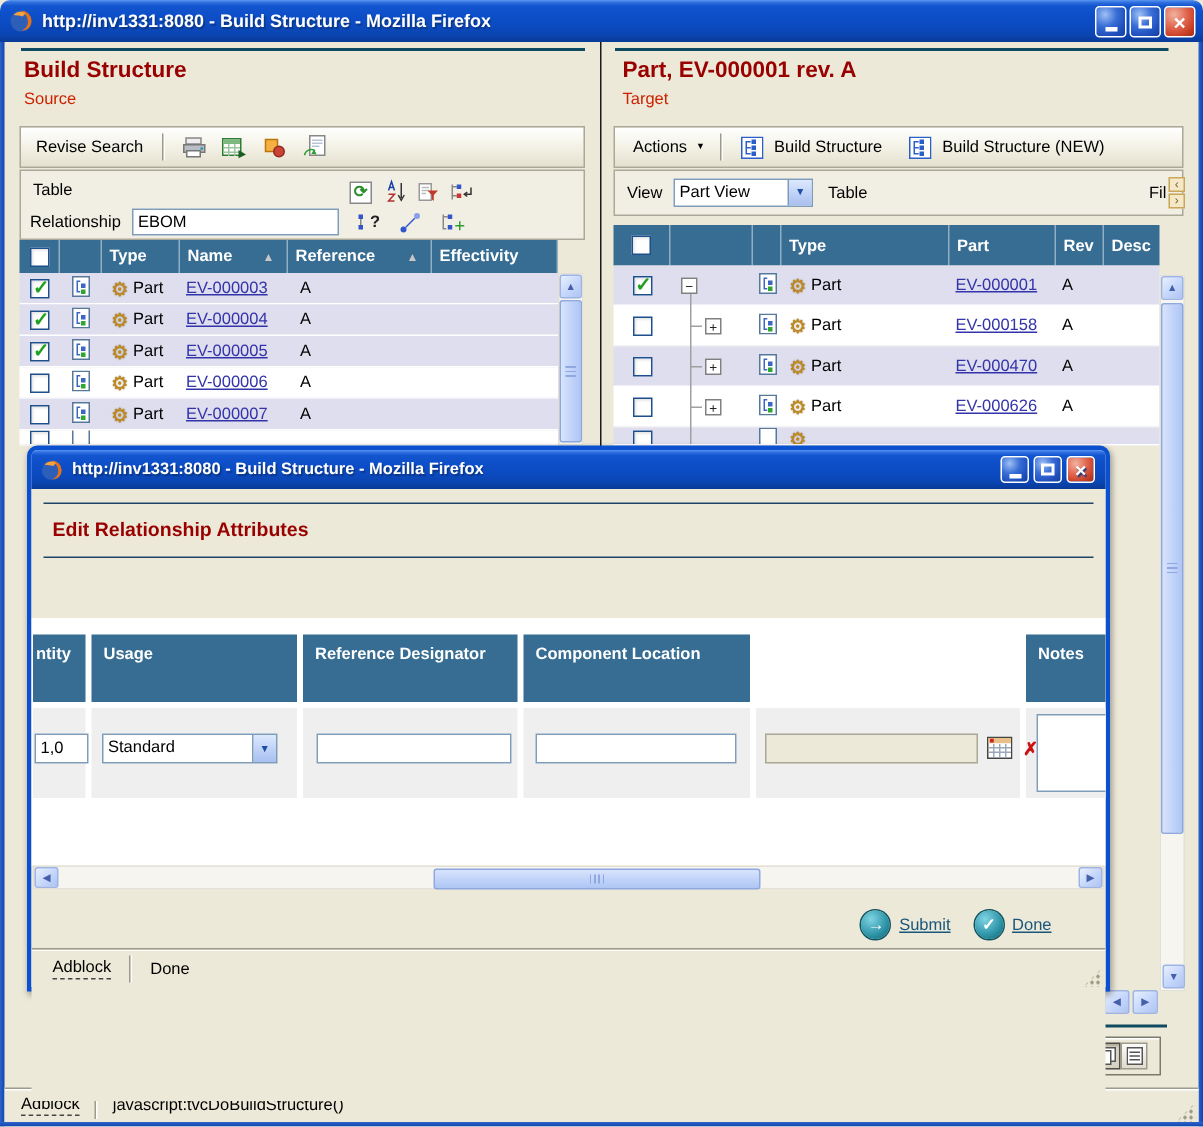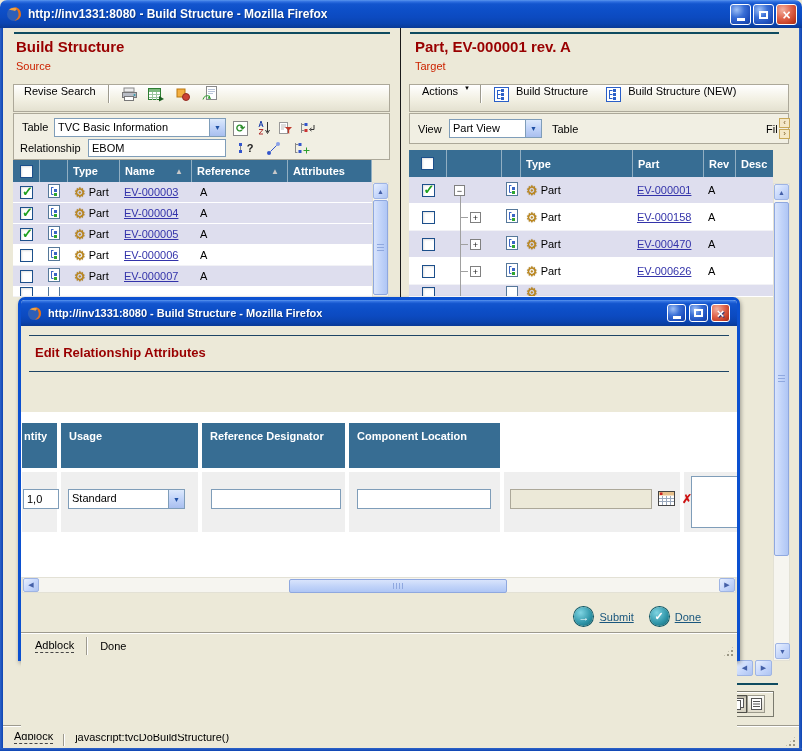--- a/index.html
+++ b/index.html
@@ -21,21 +21,21 @@
   .frame { background:linear-gradient(90deg,#2E63C9,#0E45B2); }
   .frame-h { background:linear-gradient(180deg,#2E63C9,#0E45B2); }
 
   
   .panelhead { font-size:15px; font-weight:bold; color:#990000; }
   .panelsub  { font-size:11px; color:#CC2200; }
   .hrline { background:#0F4B60; height:2px; }
   .lnk { color:#3333AA; text-decoration:underline; cursor:pointer; }
 
   
-  .tbar { border:1px solid #ACA899; background:linear-gradient(180deg,#FFFFFF,#F2F0E3 55%,#E4E1D0); display:flex; }
+  .tbar { border:1px solid #ACA899; background:linear-gradient(180deg,#FFFFFF,#F2F0E3 55%,#E4E1D0); display:flex; align-items:center; }
   .tbar2 { border:1px solid #ACA899; background:#F1EFE3; }
   .vsep { width:2px; height:18px; border-left:1px solid #9D9A8E; border-right:1px solid #FFF; }
   .ticon { display:inline-flex; align-items:center; justify-content:center; width:19px; height:18px; cursor:pointer; }
   .mini-box { display:inline-flex; width:15px; height:15px; border:1px solid #888; background:#fff; align-items:center; justify-content:center; }
 
   
   .xp-sel { background:#fff; border:1px solid #7F9DB9; display:flex; align-items:stretch; height:19px; }
   .xp-sel .val { flex:1; padding:2px 3px 0; white-space:nowrap; overflow:hidden; }
   .xp-sel .val.blue { background:#D6E0FA; }
   .xp-sel .drop { width:16px; background:linear-gradient(180deg,#DCE9FC,#C3D5F9 45%,#A9BFEF); border-left:1px solid #7F9DB9;
@@ -154,24 +154,20 @@
         <rect x="4.5" y="0.5" width="10" height="13" fill="#fff" stroke="#888"></rect>
         <path d="M6 3.5h7M6 5.5h7M6 7.5h5" stroke="#B8C4D8"></path>
         <path d="M1 13.5a4.5 4.5 0 0 1 7-3" stroke="#2E9E2E" fill="none"></path>
         <path d="M7.5 9.5l1.5 3.5-3.5-.5z" fill="#2E9E2E"></path>
       </svg>
   </span>
 </div>
 
 <div class="tbar2 abs" style="left:13px;top:113px;width:377px;height:47px">
   <span class="abs" style="left:8px;top:7px">Table</span>
-  <div class="xp-sel abs" style="left:40px;top:4px;width:172px">
-    <span class="val">TVC Basic Information</span>
-    <span class="drop">▼</span>
-  </div>
   <span class="ticon abs" style="left:217px;top:5px">
       <span class="mini-box">
         <b style="color:#2E8E2E;font-size:11px;line-height:1">⟳</b>
       </span>
     </span>
   <span class="ticon abs" style="left:240px;top:4px">
     <svg width="14" height="17">
         <path d="M2 8L4 2l2 6M2.8 6h2.4" stroke="#1A3FAA" fill="none"></path>
         <path d="M2 10.5h4l-4 4.5h4" stroke="#B03030" fill="none"></path>
         <path d="M10.5 3v10M8.5 11l2 3.5 2-3.5" stroke="#333" fill="none"></path>
@@ -226,21 +222,21 @@
   <div class="th" style="width:28px"></div>
   <div class="th" style="width:52px">Type</div>
   <div class="th" style="width:72px">
       <span>Name</span>
       <span class="sort">▲</span>
     </div>
   <div class="th" style="width:96px">
       <span>Reference</span>
       <span class="sort">▲</span>
     </div>
-  <div class="th" style="flex:1">Attributes</div>
+  <div class="th" style="flex:1">Effectivity</div>
 </div>
 
 <div class="tr alt abs" style="left:13px;top:182px;width:359px;height:21px">
   <div class="td" style="width:27px;justify-content:center">
       <span class="cb checked"></span>
     </div>
   <div class="td" style="width:28px;justify-content:center">
       <span><svg width="12" height="14">
           <rect x="0.5" y="0.5" width="11" height="13" fill="#fff" stroke="#56789A"></rect>
           <path d="M3.5 3v7.5h2M3.5 3.5h2" stroke="#3B66C4" fill="none"></path>
@@ -655,20 +651,21 @@
     <div class="hrline abs" style="left:8px;top:9px;width:700px;height:1px;background:#1E4566"></div>
     <div class="abs" style="left:14px;top:19px;font-size:13px;font-weight:bold;color:#990000">Edit Relationship Attributes</div>
     <div class="hrline abs" style="left:8px;top:45px;width:700px;height:1px;background:#1E4566"></div>
 
     <div class="abs" style="left:0;top:86px;width:716px;height:165px;background:#fff"></div>
 
     <div class="dlg-cell-h" style="left:1px;top:97px;width:35px;padding-left:2px">ntity</div>
     <div class="dlg-cell-h" style="left:40px;top:97px;width:137px">Usage</div>
     <div class="dlg-cell-h" style="left:328px;top:97px;width:151px">Component Location</div>
     <div class="dlg-cell-h" style="left:181px;top:97px;width:143px">Reference Designator</div>
+    <div class="dlg-cell-h" style="left:663px;top:97px;width:56px">Notes</div>
 
     <div class="dlg-cell-r" style="left:1px;top:146px;width:35px"></div>
     <div class="dlg-cell-r" style="left:40px;top:146px;width:137px"></div>
     <div class="dlg-cell-r" style="left:181px;top:146px;width:143px"></div>
     <div class="dlg-cell-r" style="left:328px;top:146px;width:151px"></div>
     <div class="dlg-cell-r" style="left:483px;top:146px;width:176px"></div>
     <div class="dlg-cell-r" style="left:663px;top:146px;width:56px"></div>
 
     <input class="xp-input abs" style="left: 2px; top: 163px; width: 36px; height: 20px;" value="1,0">
     <div class="xp-sel abs" style="left:47px;top:163px;width:117px;height:20px">

